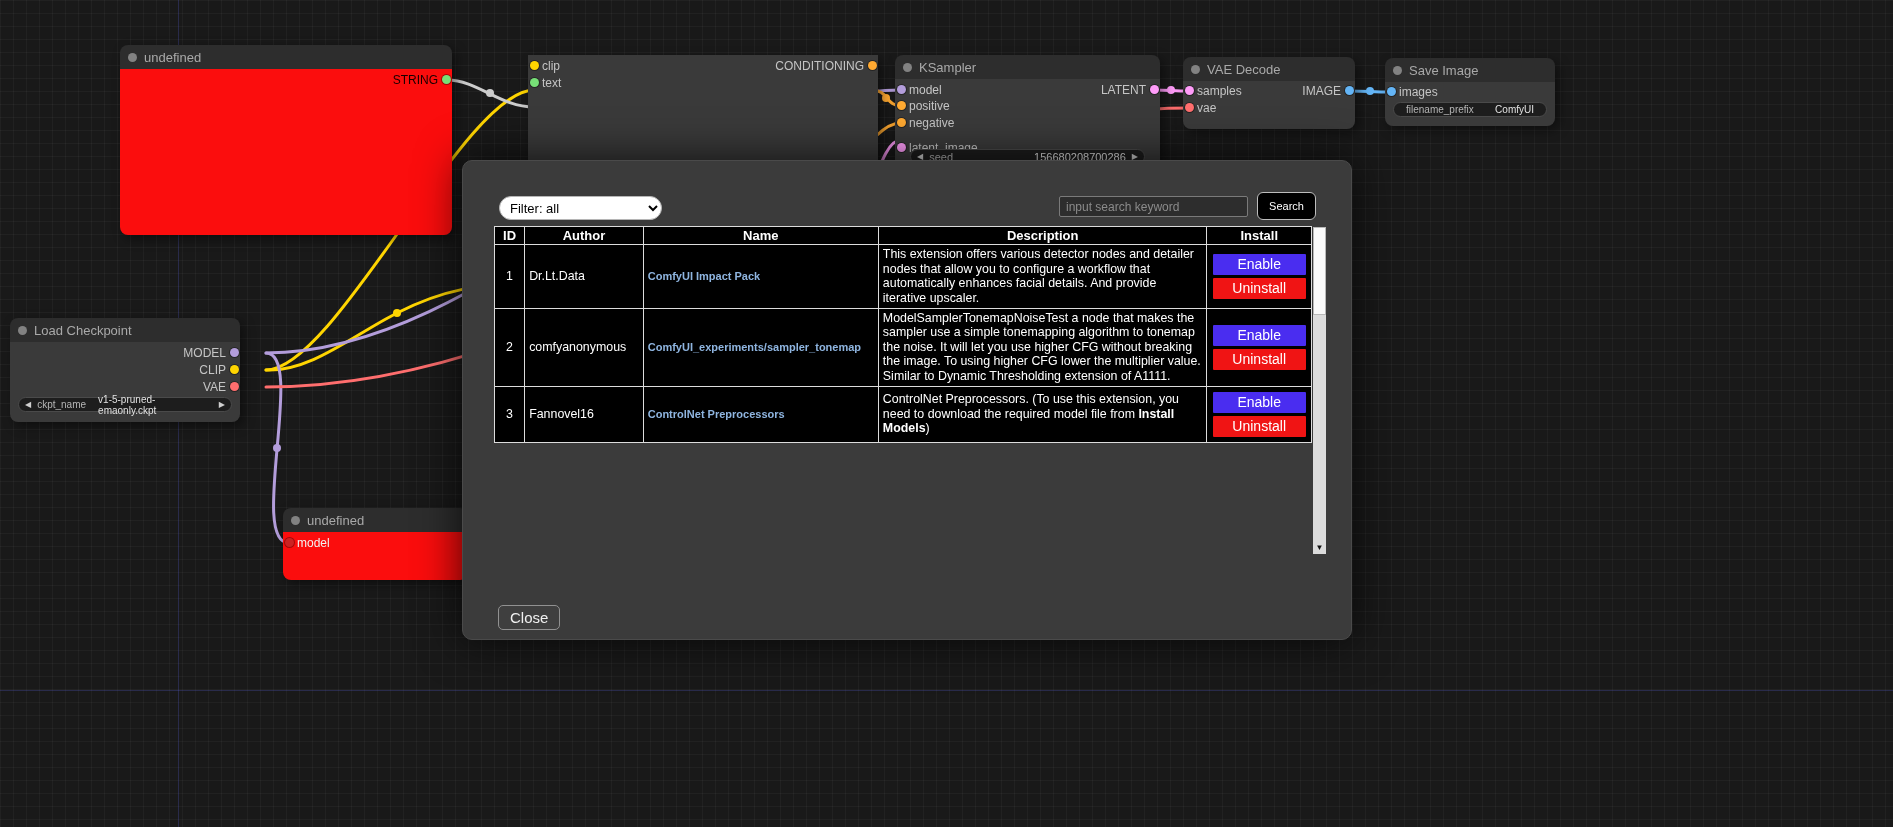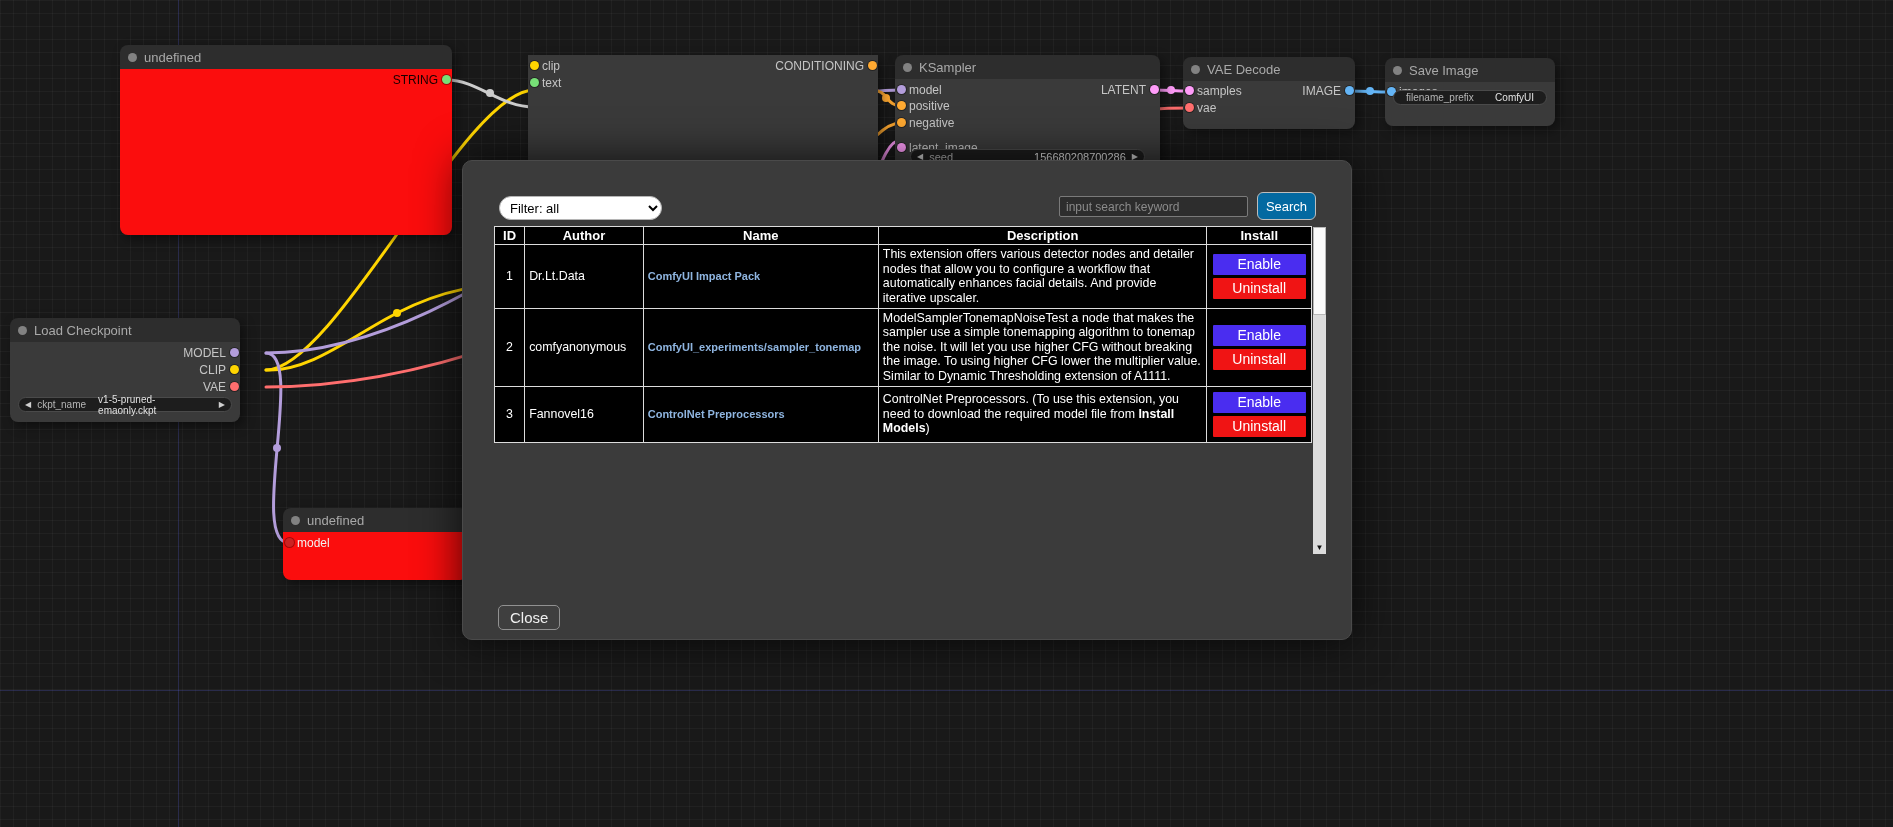--- a/index.html
+++ b/index.html
@@ -40,21 +40,21 @@
   
   .dialog{position:absolute;left:462px;top:160px;width:890px;height:480px;z-index:10;
     background:#3b3b3b;border:1px solid #4a4a4a;border-radius:10px;
     box-shadow:0 0 45px rgba(0,0,0,.75);box-sizing:border-box;}
   .filter-select{position:absolute;left:36px;top:35px;width:163px;height:24px;font-size:13px;
     background:#fff;color:#000;border:1px solid #b5b5b5;border-radius:12px;padding:0 6px;}
   .search-input{position:absolute;left:596px;top:35px;width:189px;height:21px;box-sizing:border-box;
     background:#2d2d2d;border:1px solid #7a7a7a;border-radius:2px;color:#ddd;font-size:12px;padding:0 6px;}
   .search-input::placeholder{color:#8b8b8b;}
   .search-btn{position:absolute;left:794px;top:31px;width:59px;height:28px;
-    background:#0369a1;border:1px solid #bdbdbd;border-radius:6px;color:#fff;font-size:13px;
+    background:#000000;border:1px solid #bdbdbd;border-radius:6px;color:#fff;font-size:11px;
     font-family:inherit;cursor:pointer;}
   .table-wrap{position:absolute;left:31px;top:65px;width:818px;}
   table.ext{border-collapse:collapse;width:818px;table-layout:fixed;}
   table.ext th, table.ext td{border:1px solid #dcdcdc;background:#000;color:#fff;}
   table.ext th{font-size:13px;font-weight:bold;height:17px;padding:0 2px;text-align:center;}
   table.ext td{font-size:12.4px;padding:2px 4px;vertical-align:middle;}
   td.c-id{text-align:center;}
   td.c-desc{vertical-align:top;padding:1px 3px;line-height:1.18;}
   td.c-name a{font-weight:bold;text-decoration:none;font-size:11px;word-break:break-all;}
   td.c-install{padding:2px 4px;}
@@ -182,21 +182,21 @@
 <div class="node" style="left:1385px;top:58px;width:170px;">
   <div class="node-title">
     <span class="t-dot"></span>
     <span>Save Image</span>
   </div>
   <div class="node-body" style="height:44px;">
     <div class="slot in" style="top:3px;">
       <span class="pin" style="background-color: rgb(100, 181, 246);"></span>
       <span>images</span>
     </div>
-    <div class="widget small" style="left:8px;right:8px;top:8px;">
+    <div class="widget small" style="left:8px;right:8px;top:20px;">
       <span class="w-label">filename_prefix</span>
       <span class="w-spacer"></span>
       <span class="w-value">ComfyUI</span>
     </div>
   </div>
 </div>
 
 <div class="node" style="left:10px;top:318px;width:230px;">
   <div class="node-title">
     <span class="t-dot"></span>

